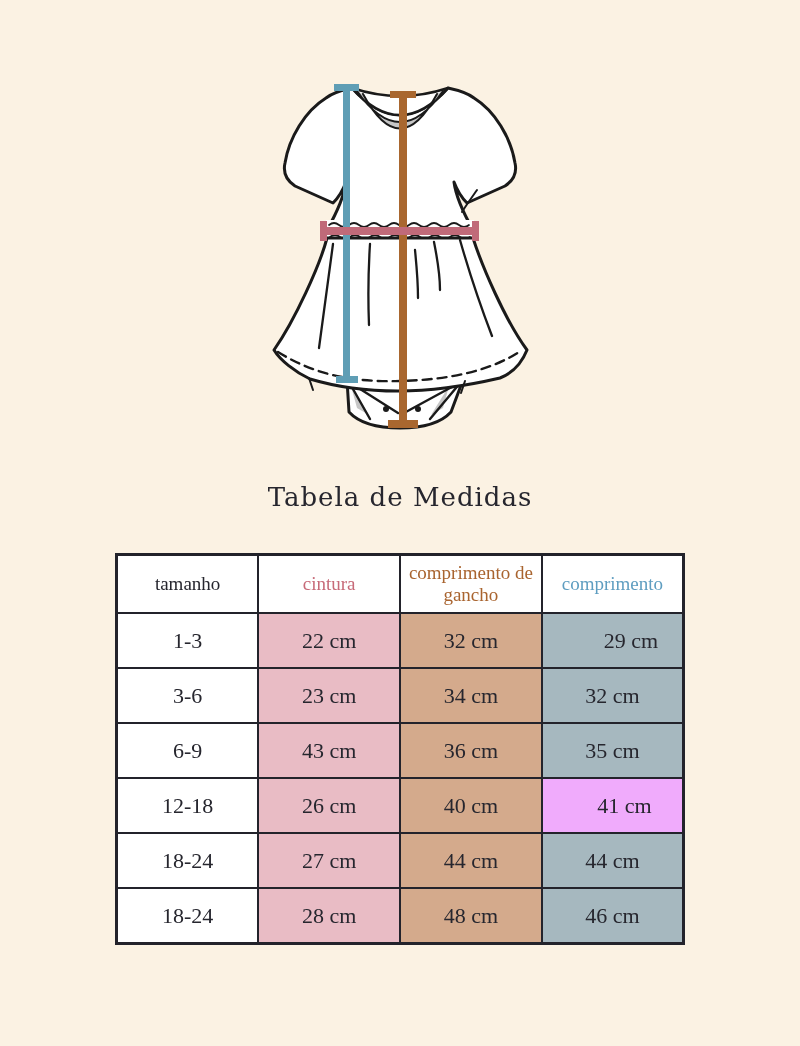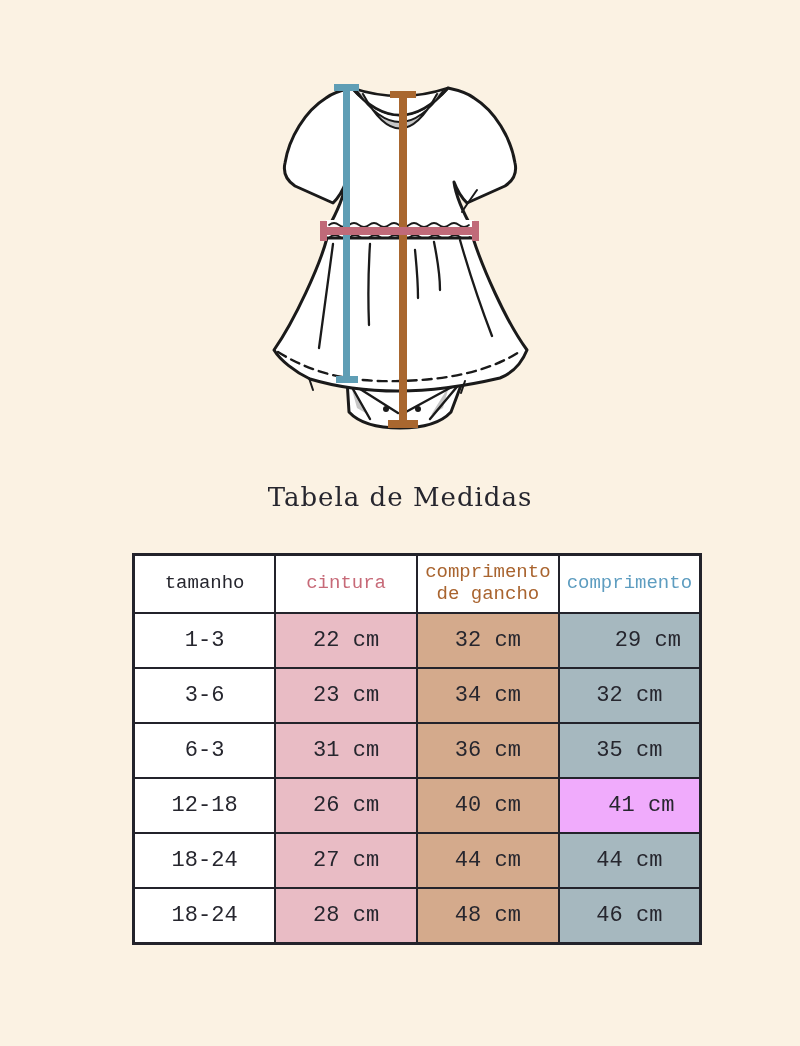--- a/index.html
+++ b/index.html
@@ -8,24 +8,24 @@
     font-family:"DejaVu Serif", serif;
     background:#fbf2e3;
   }
   .stage{position:relative;width:800px;height:1046px;overflow:hidden;}
   .dress-svg{position:absolute;left:230px;top:50px;width:340px;height:410px;}
   .page-title{
     position:absolute;left:0;top:482px;width:800px;
     text-align:center;font-size:26px;letter-spacing:1px;color:#26262e;
   }
   table.size-table{
-    position:absolute;left:132px;top:553px;width:570px;
+    position:absolute;left:115px;top:553px;width:570px;
     border-collapse:collapse;table-layout:fixed;
     border:3px solid #23232b;
-    font-family:Liberation Mono, monospace;
+    font-family:Liberation Serif, serif;
   }
   .size-table th,.size-table td{
     border:2px solid #23232b;text-align:center;vertical-align:middle;
     padding:0 4px;overflow:hidden;
   }
   .size-table th{height:56px;font-size:19px;font-weight:normal;line-height:1.15;background:#ffffff;}
   .size-table td{height:53px;font-size:22px;color:#26262e;}
   .col-size{background:#ffffff;}
 </style>
 </head>
@@ -123,22 +123,22 @@
         <td style="background-color: rgb(212, 170, 140);">32 cm</td>
         <td style="background-color: rgb(166, 184, 191); padding-left: 41px;">29 cm</td>
       </tr>
       <tr>
         <td class="col-size">3-6</td>
         <td style="background-color: rgb(233, 188, 197);">23 cm</td>
         <td style="background-color: rgb(212, 170, 140);">34 cm</td>
         <td style="background-color: rgb(166, 184, 191);">32 cm</td>
       </tr>
       <tr>
-        <td class="col-size">6-3</td>
-        <td style="background-color: rgb(233, 188, 197);">31 cm</td>
+        <td class="col-size">6-9</td>
+        <td style="background-color: rgb(233, 188, 197);">43 cm</td>
         <td style="background-color: rgb(212, 170, 140);">36 cm</td>
         <td style="background-color: rgb(166, 184, 191); margin-left: 32px;">35 cm</td>
       </tr>
       <tr>
         <td class="col-size">12-18</td>
         <td style="background-color: rgb(233, 188, 197);">26 cm</td>
         <td style="background-color: rgb(212, 170, 140);">40 cm</td>
         <td style="background-color: #f0abfc; padding-left: 28px;">41 cm</td>
       </tr>
       <tr>

